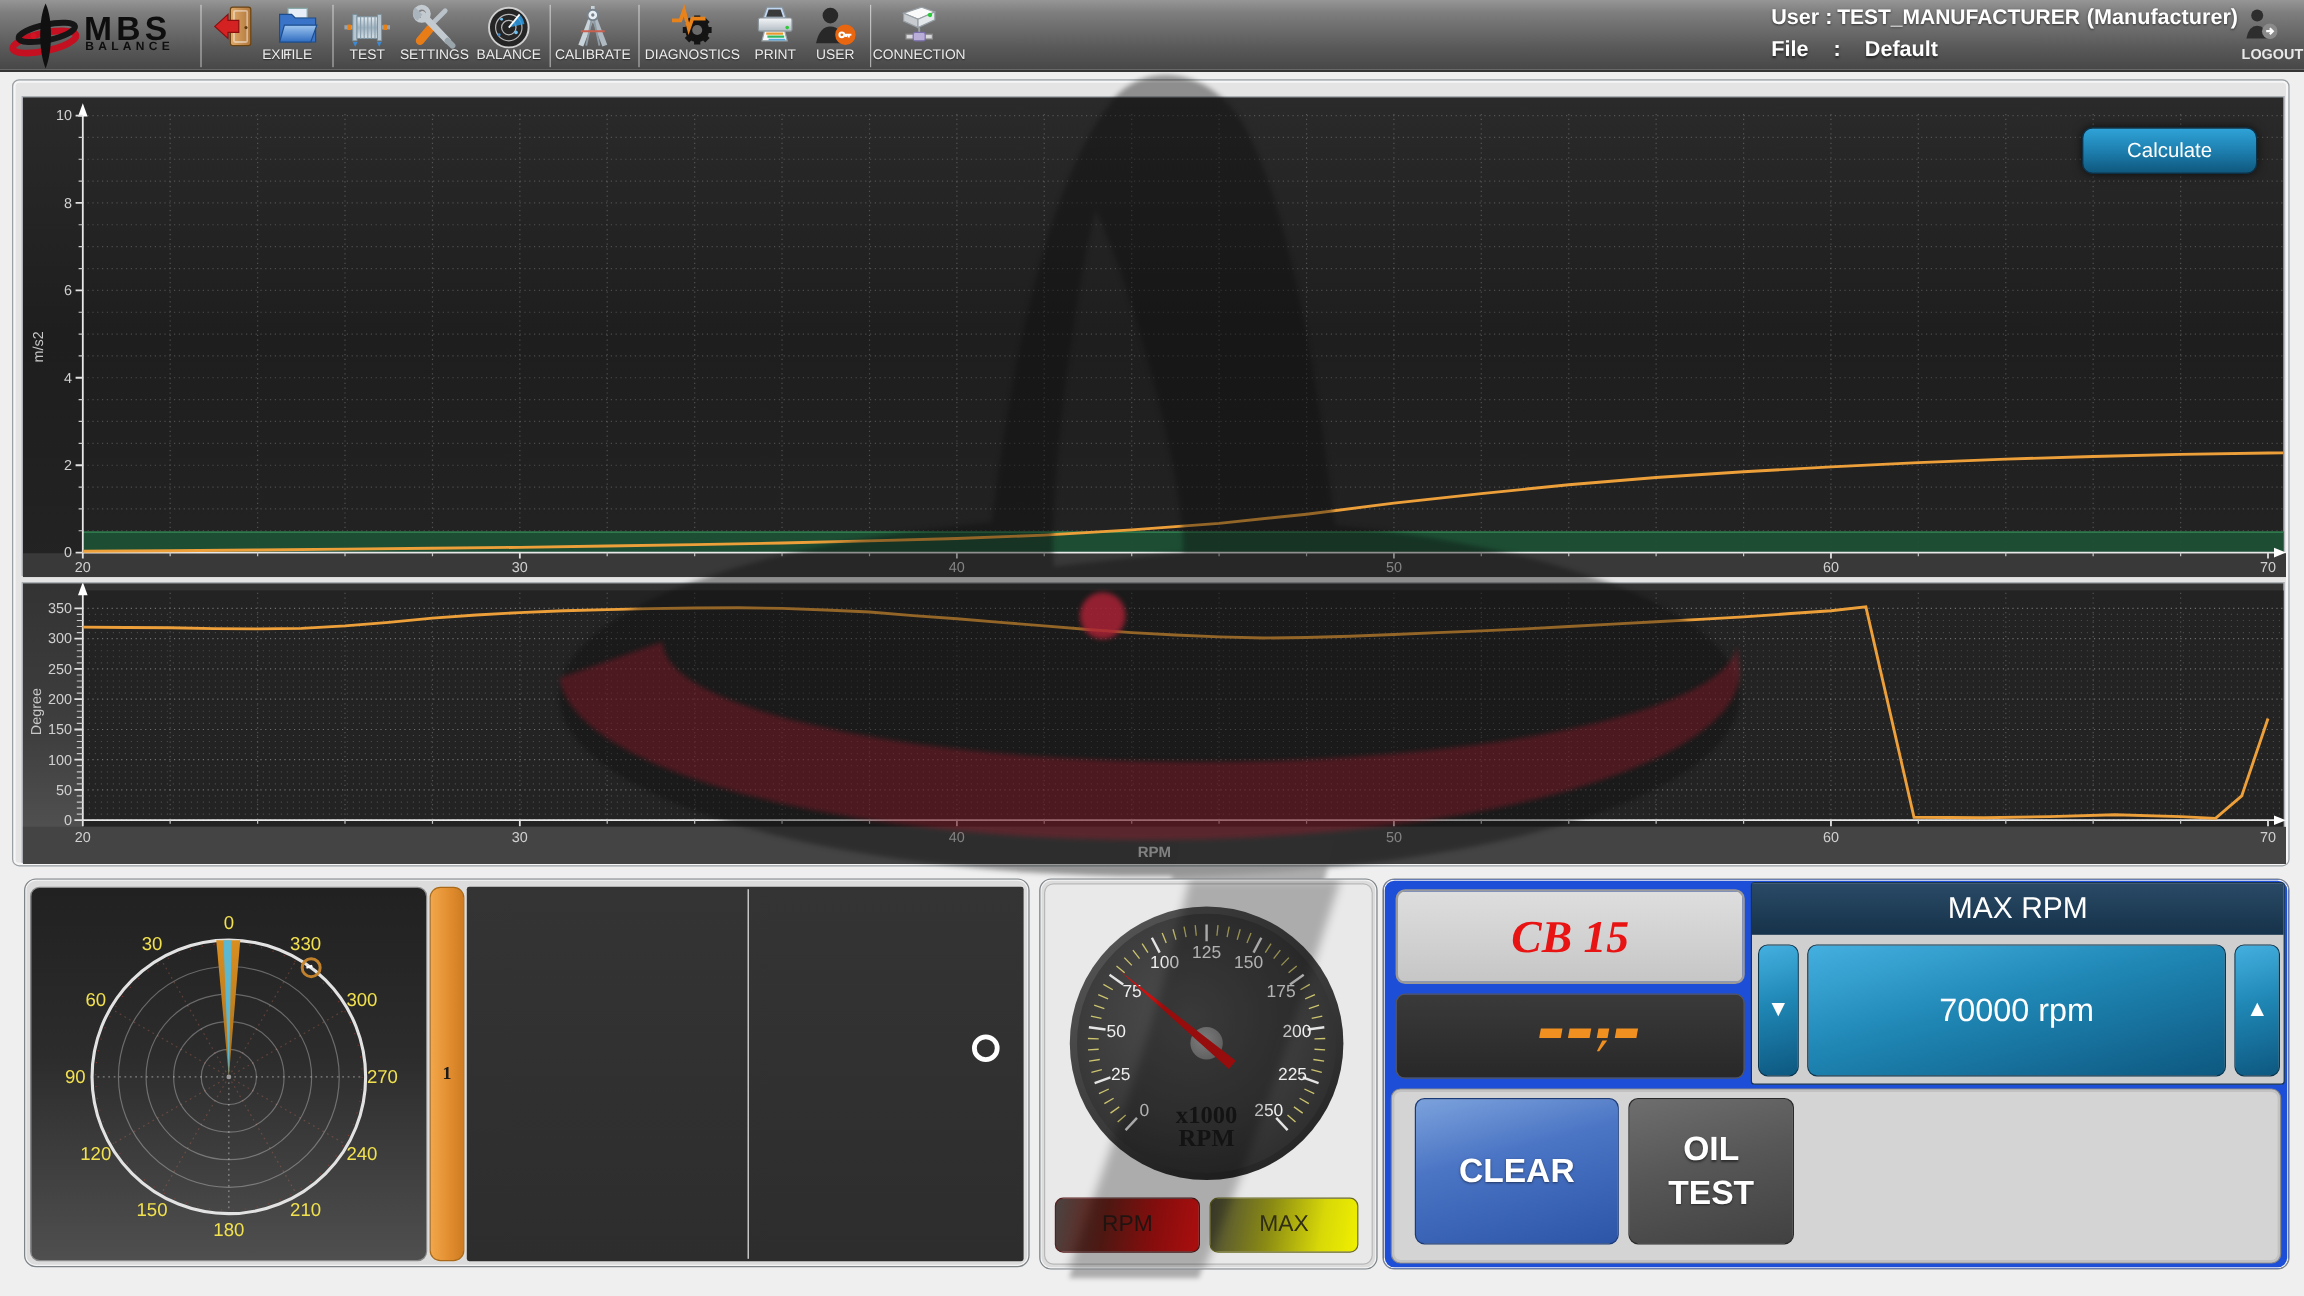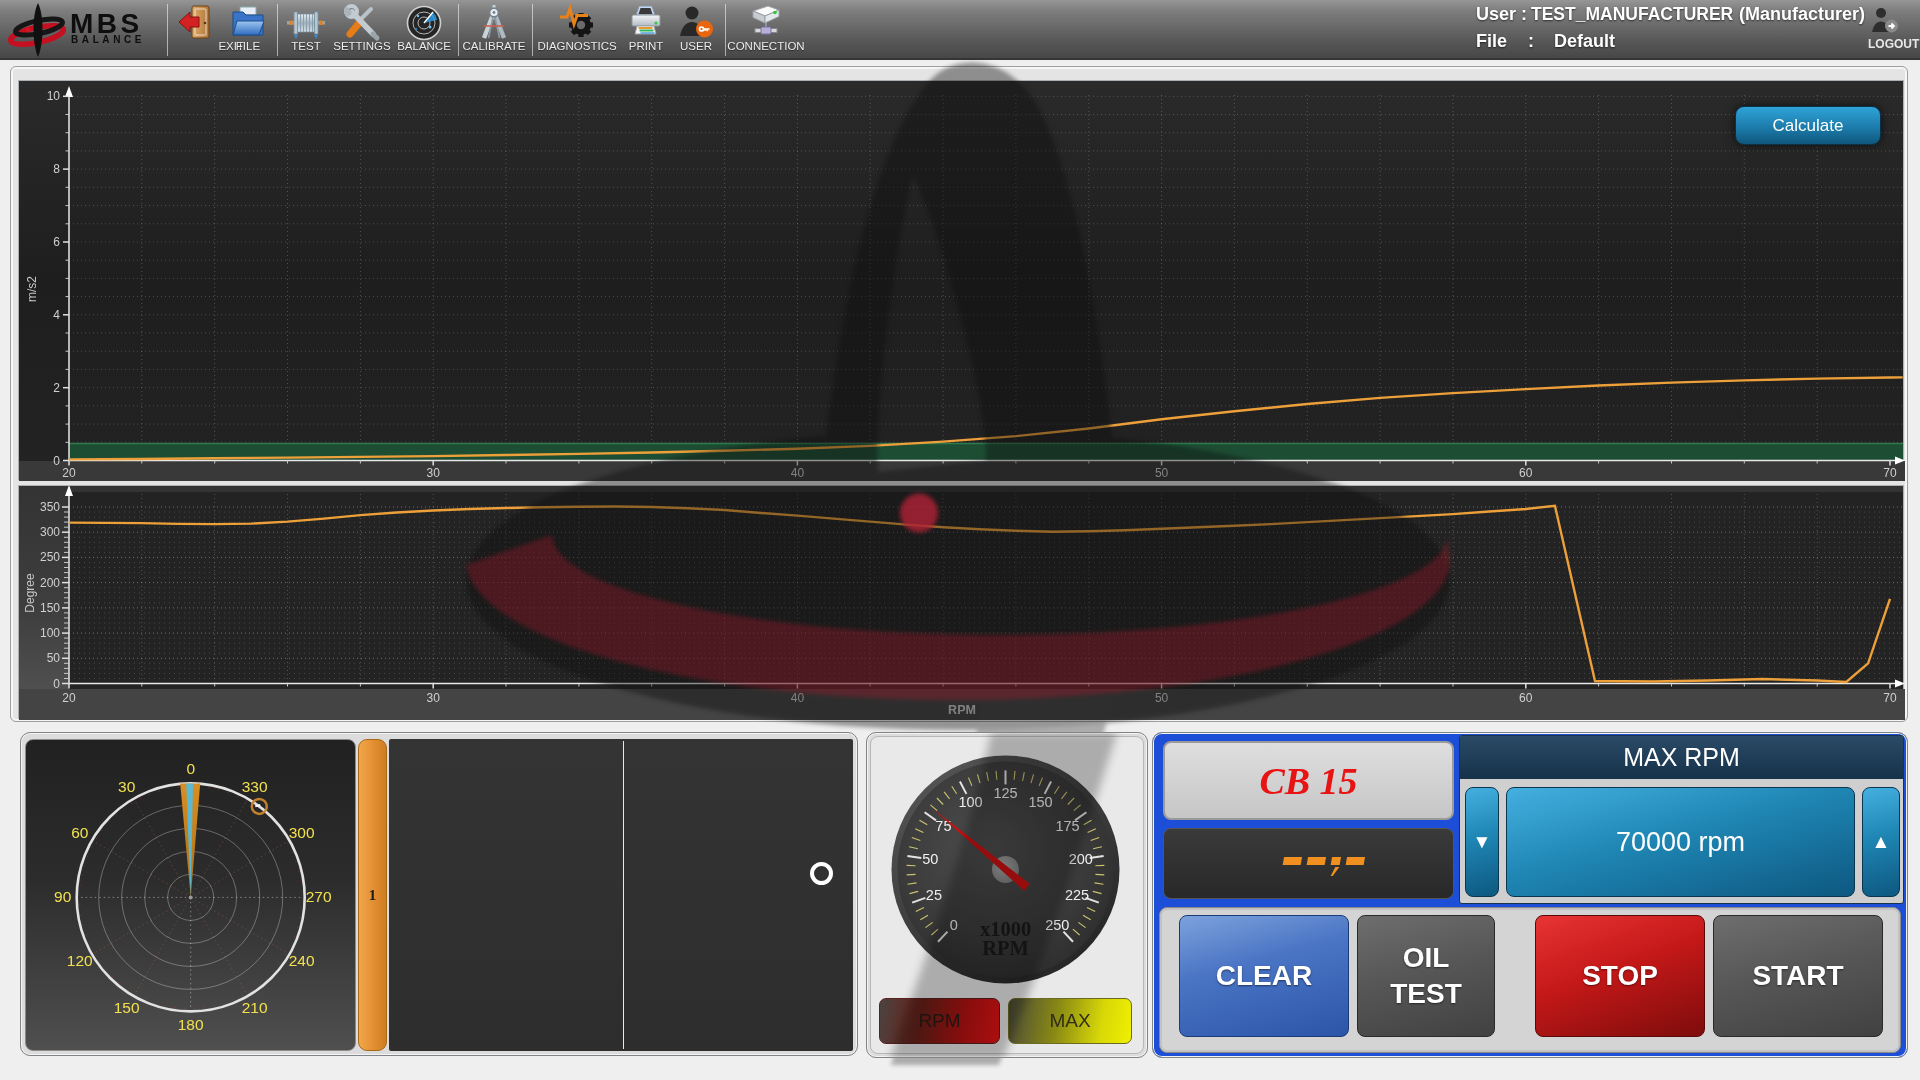--- a/index.html
+++ b/index.html
@@ -631,15 +631,13 @@
   </div>
   <div style="position:absolute;left:306px;top:2px;width:445px;height:169px;border:1px solid #17344c;border-radius:3px;background:#cfcfcf">
     <div style="position:absolute;left:0;top:0;width:100%;height:43px;background:linear-gradient(180deg,#2a4a66,#16324a);display:flex;align-items:center;justify-content:center;font-size:25px;color:#fff">MAX RPM</div>
     <div style="position:absolute;left:5px;top:51px;width:34px;height:110px;border-radius:8px;background:linear-gradient(165deg,#44b0e0 0%,#1f86b4 45%,#0d5880 100%);border:1px solid #0a3650;display:flex;align-items:center;justify-content:center;color:#fff;font-size:19px">▼</div>
     <div style="position:absolute;left:46px;top:51px;width:349px;height:110px;border-radius:8px;background:linear-gradient(165deg,#44b0e0 0%,#1f86b4 45%,#0d5880 100%);border:1px solid #0a3650;display:flex;align-items:center;justify-content:center;color:#fff;font-size:27px">70000 rpm</div>
     <div style="position:absolute;left:402px;top:51px;width:38px;height:110px;border-radius:8px;background:linear-gradient(165deg,#44b0e0 0%,#1f86b4 45%,#0d5880 100%);border:1px solid #0a3650;display:flex;align-items:center;justify-content:center;color:#fff;font-size:19px">▲</div>
   </div>
   <div style="position:absolute;left:6px;top:174px;width:742px;height:146px;border:1px solid #8a8a8a;border-radius:8px;background:#d4d4d4;box-shadow:inset 0 0 0 2px #c2c2c2">
     <div style="position:absolute;left:19px;top:7px;width:170px;height:122px;border-radius:8px;background:linear-gradient(165deg,#7ca2dc 0%,#4a74c4 40%,#2c55a8 100%);border:1px solid #1a3a78;display:flex;align-items:center;justify-content:center;font-weight:bold;font-size:28px;color:#fff;text-align:center;line-height:36px;text-shadow:0 1px 2px rgba(0,0,0,0.5)">CLEAR</div>
     <div style="position:absolute;left:197px;top:7px;width:138px;height:122px;border-radius:8px;background:linear-gradient(165deg,#6e6e6e 0%,#575757 45%,#414141 100%);border:1px solid #2a2a2a;display:flex;align-items:center;justify-content:center;font-weight:bold;font-size:28px;color:#fff;text-align:center;line-height:36px;text-shadow:0 1px 2px rgba(0,0,0,0.5)">OIL<br>TEST</div>
-    <div style="position:absolute;left:375px;top:7px;width:170px;height:122px;border-radius:8px;background:linear-gradient(160deg,#e83434 0%,#c41818 45%,#7e0c0c 100%);border:1px solid #5a0808;display:flex;align-items:center;justify-content:center;font-weight:bold;font-size:28px;color:#fff;text-align:center;line-height:36px;text-shadow:0 1px 2px rgba(0,0,0,0.5)">STOP</div>
-    <div style="position:absolute;left:553px;top:7px;width:170px;height:122px;border-radius:8px;background:linear-gradient(165deg,#6e6e6e 0%,#575757 45%,#414141 100%);border:1px solid #2a2a2a;display:flex;align-items:center;justify-content:center;font-weight:bold;font-size:28px;color:#fff;text-align:center;line-height:36px;text-shadow:0 1px 2px rgba(0,0,0,0.5)">START</div>
   </div>
 </div>
 </body></html>

